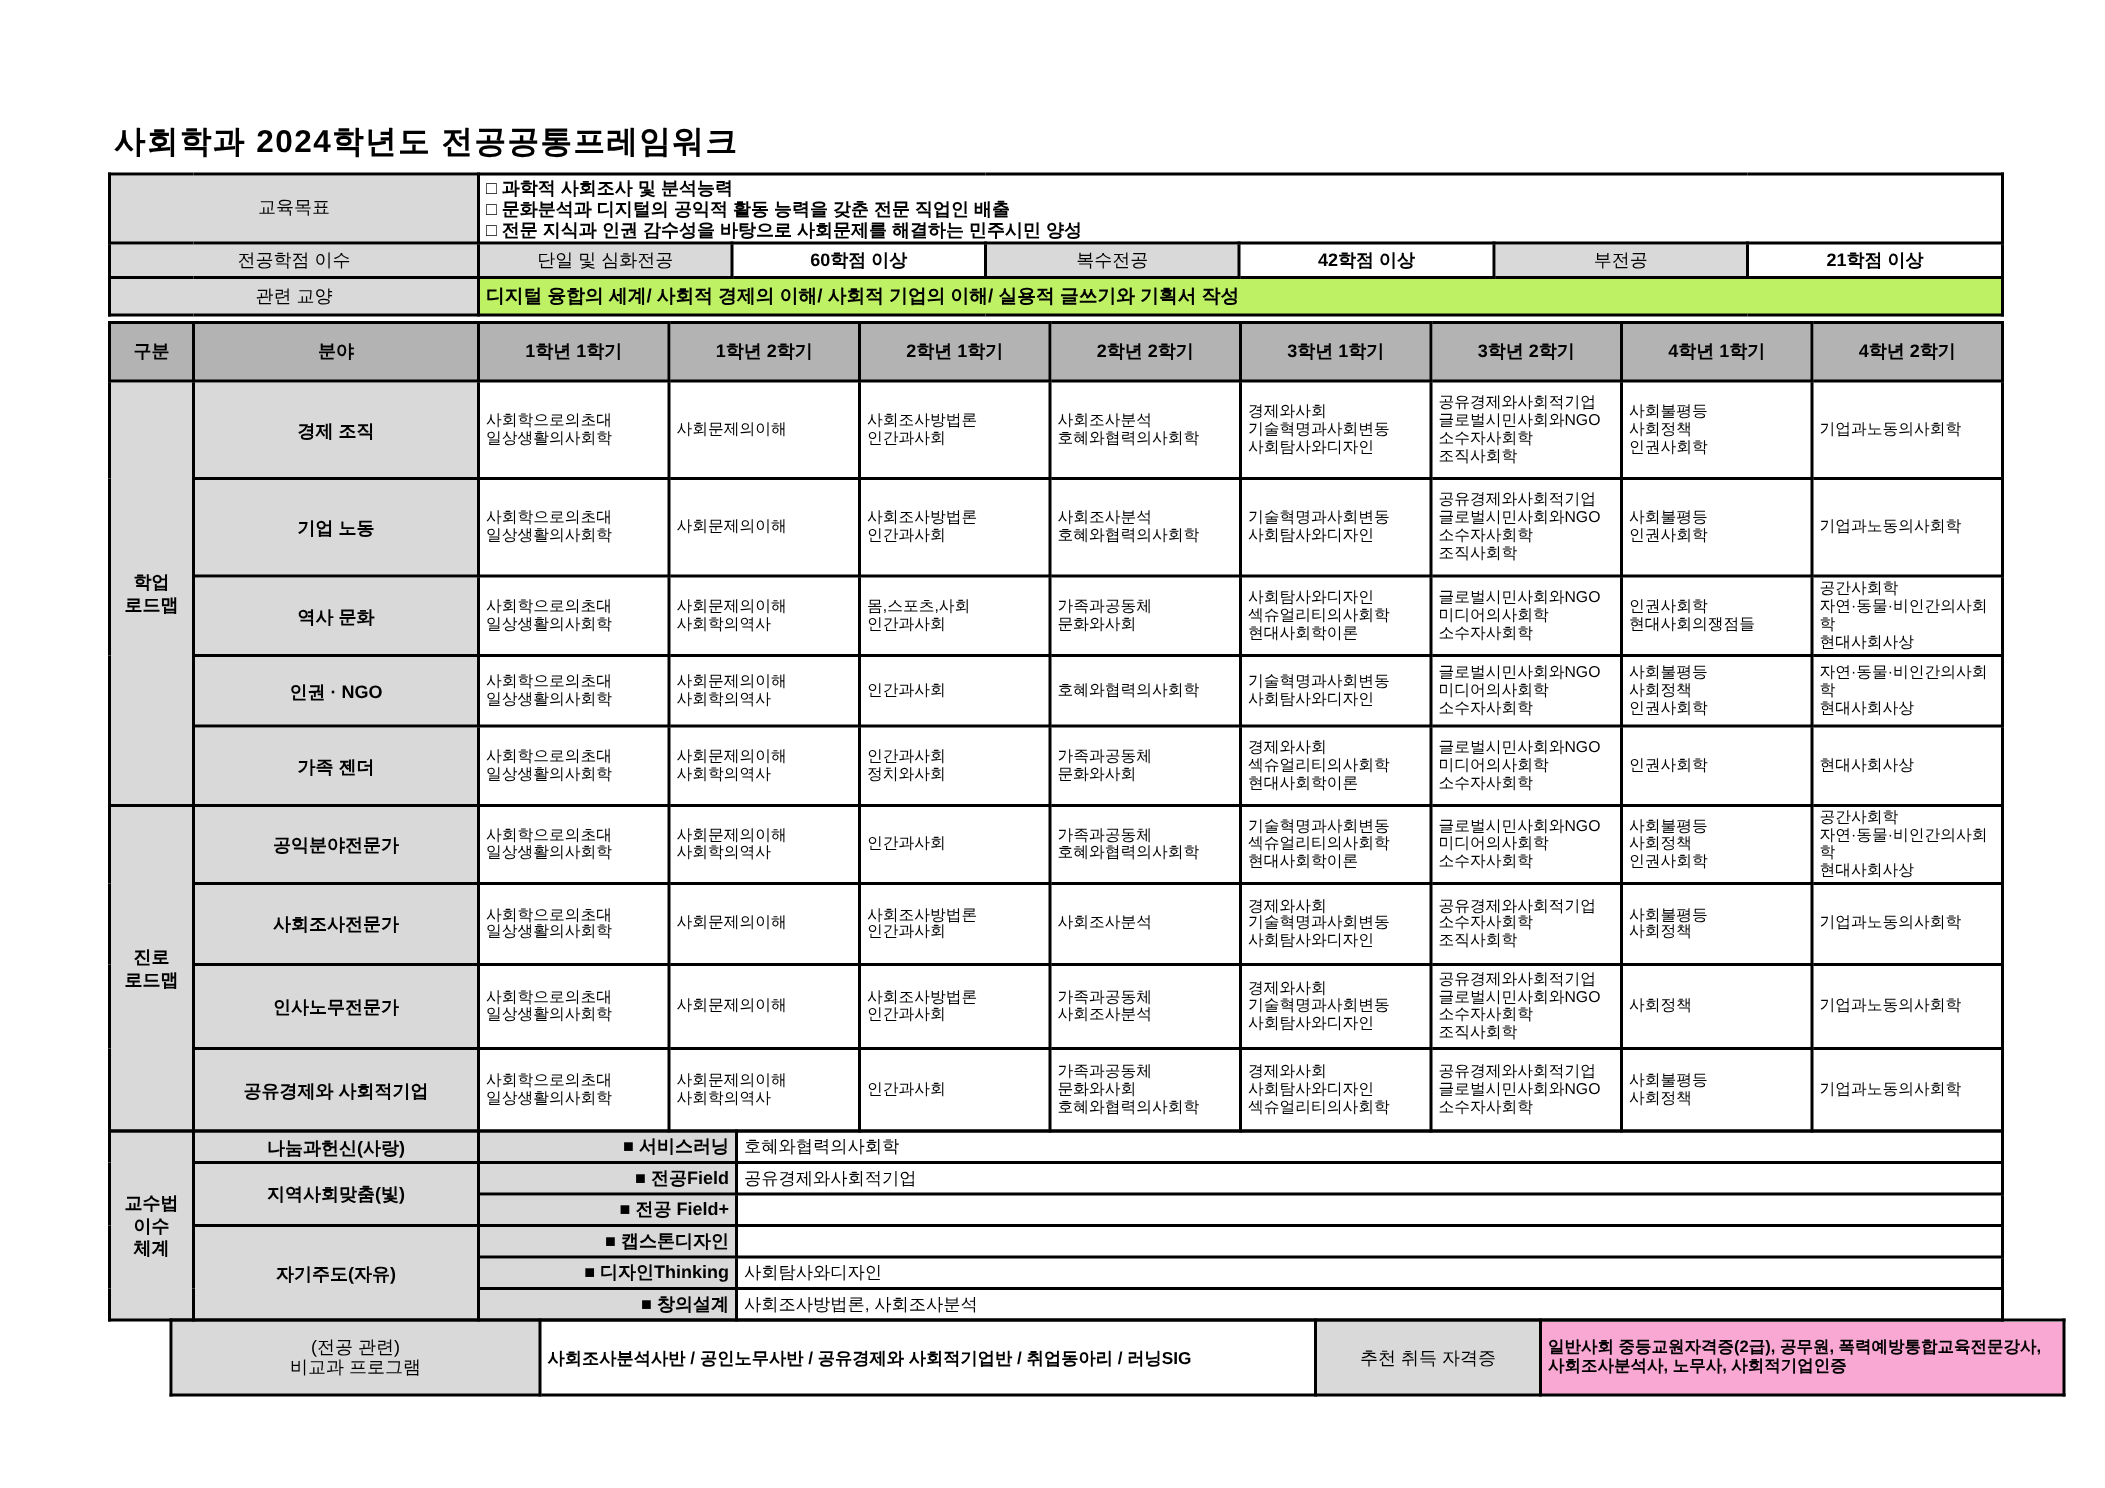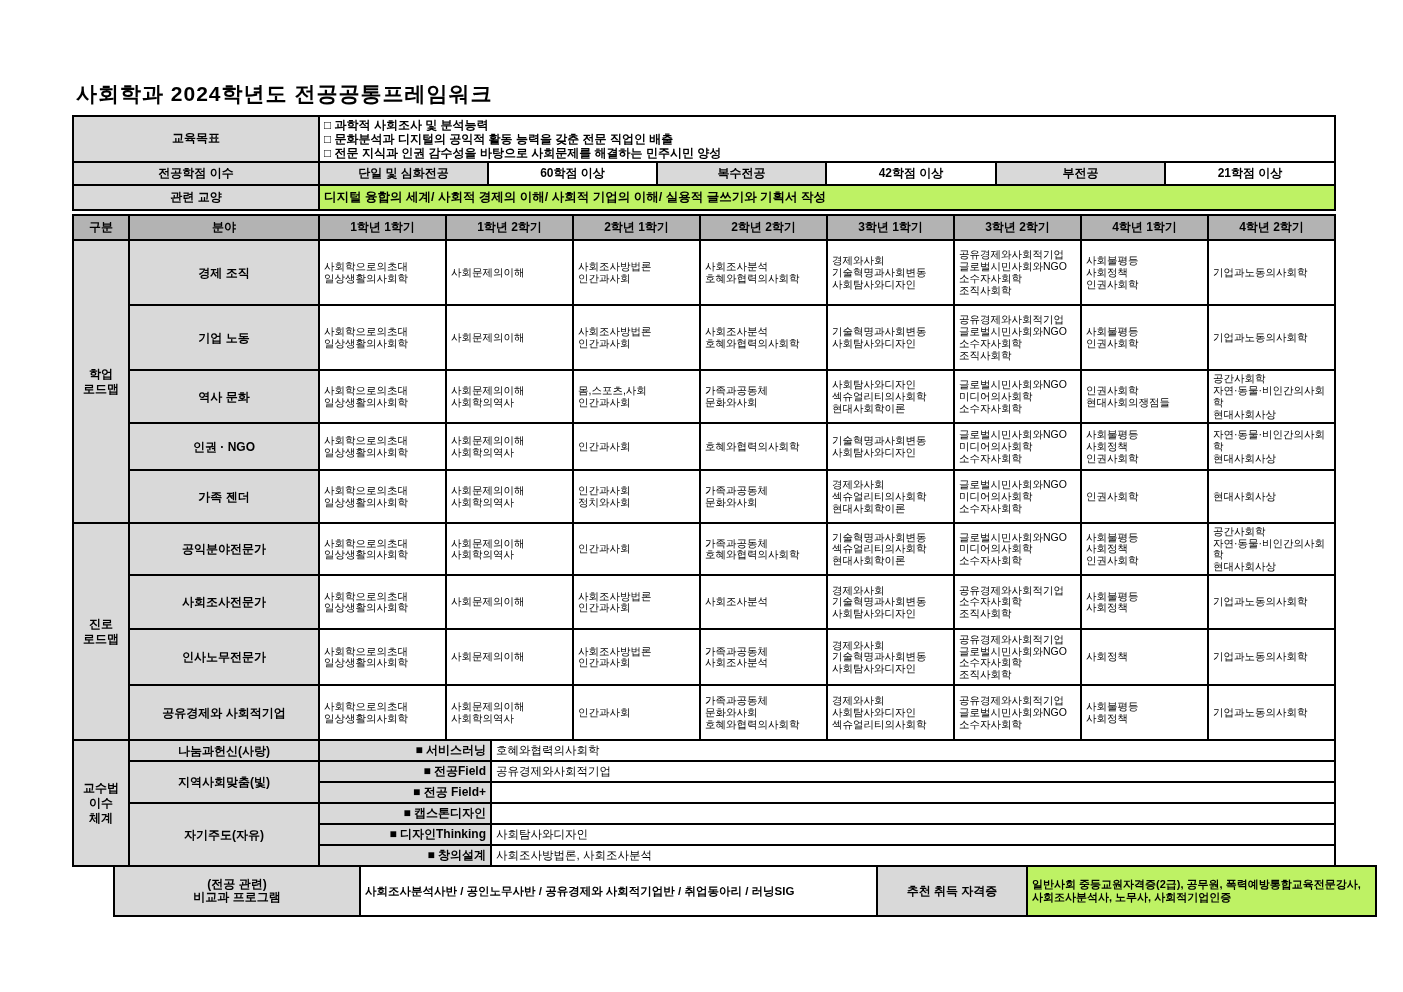--- a/index.html
+++ b/index.html
@@ -2,37 +2,37 @@
 <html><head>
 <meta charset="utf-8">
 <style>
   html,body{margin:0;padding:0;}
   body{background:#ffffff;font-family:"Liberation Sans",sans-serif;color:#000;}
   .page{position:relative;width:1403px;height:992px;background:#fff;overflow:hidden;padding-left:12px;}
   .title{position:absolute;left:76px;top:80px;margin:0;font-size:21px;font-weight:bold;letter-spacing:1px;}
   .tables{position:absolute;left:72px;top:115px;width:1262px;}
   table.tbl{border-collapse:collapse;table-layout:fixed;width:1262px;}
   table.tbl td,table.tbl th{border:2px solid #000;box-sizing:border-box;overflow:hidden;padding:1px 4px;vertical-align:middle;}
-  .lab{background:#d9d9d9;font-weight:bold;text-align:center;font-size:12px;white-space:pre-line;line-height:1.15;}
+  .lab{background:#d9d9d9;font-weight:normal;text-align:center;font-size:12px;white-space:pre-line;line-height:1.15;}
   .val{background:#fff;font-weight:bold;text-align:center;font-size:12px;}
   .goal{background:#fff;font-weight:bold;font-size:12px;line-height:1.18;white-space:pre-line;text-align:left;padding:2px 6px;}
   .lib{background:#bef264;font-weight:bold;font-size:12.5px;text-align:left;padding:2px 8px;}
   table.roadmap{margin-top:3px;}
-  table.roadmap thead th{background:#b3b3b3;font-weight:bold;font-size:12px;height:25px;padding:1px 2px;}
+  table.roadmap thead th{background:#b3b3b3;font-weight:bold;font-size:12px;height:39px;padding:1px 2px;}
   .gcell{background:#d9d9d9;font-weight:bold;text-align:center;font-size:12px;white-space:pre-line;line-height:1.25;}
   .fcell{background:#d9d9d9;font-weight:bold;text-align:center;font-size:12px;white-space:pre-line;line-height:1.2;}
   .ccell{background:#fff;font-size:10.5px;line-height:1.14;white-space:pre-line;padding:2px 3px;text-align:left;word-break:break-all;}
   table.pedagogy{margin-top:-2px;}
   table.pedagogy td{height:16px;}
   .mcell{background:#d9d9d9;font-weight:bold;font-size:12px;text-align:right;padding:1px 8px;}
   .pccell{background:#fff;font-size:11.5px;text-align:left;padding:1px 8px;}
   table.extra{margin-top:-2px;margin-left:41px;}
   table.extra td{height:50px;}
   .prog{background:#fff;font-weight:bold;font-size:11.5px;text-align:left;padding:2px 8px;}
-  .certs{background:#bef264;font-weight:bold;font-size:11px;line-height:1.2;text-align:left;word-break:break-all;padding:2px 5px;}
+  .certs{background:#f9a8d4;font-weight:bold;font-size:11px;line-height:1.2;text-align:left;word-break:break-all;padding:2px 5px;}
 </style>
 </head>
 <body>
 
 <div class="page">
   <h1 class="title">사회학과 2024학년도 전공공통프레임워크</h1>
 
   <div class="tables">
 
     <table class="tbl info">

